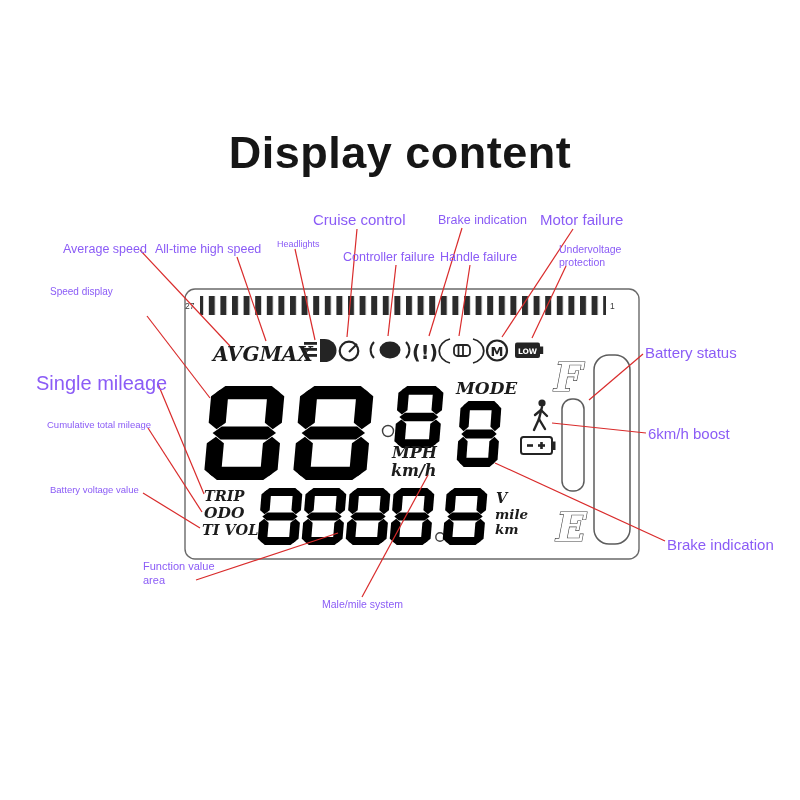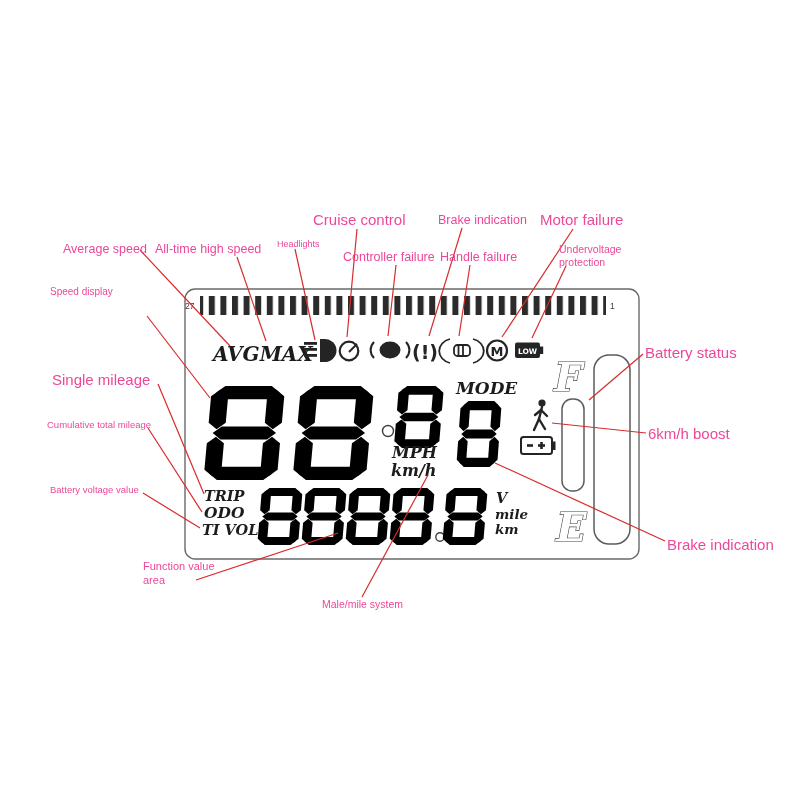--- a/index.html
+++ b/index.html
@@ -1,35 +1,36 @@
 <!DOCTYPE html>
 <html><head>
 <meta charset="utf-8">
 <style>
   * { margin:0; padding:0; box-sizing:border-box; }
   html,body { background:#ffffff; }
   body { font-family:"Liberation Sans", sans-serif; }
   .canvas { position:relative; width:800px; height:800px; background:#fff; overflow:hidden; }
   .title { position:absolute; left:0; top:127px; width:100%; text-align:center;
            font-size:45px; font-weight:600; color:#161616; letter-spacing:.5px; }
-  .callout { position:absolute; color:#ec4899; white-space:nowrap; line-height:1.25; }
+  .callout { position:absolute; color:#8b5cf6; white-space:nowrap; line-height:1.25; }
   svg.diagram { position:absolute; left:0; top:0; }
   .callout-line { stroke:#d92b2b; stroke-width:1.2; }
   .dot { fill:#ffffff; stroke:#3f3f3f; stroke-width:1.4; }
   .lcd-text { font-family:"DejaVu Serif", serif; font-weight:bold; font-style:italic; fill:#1c1c1c; }
   .fe-letter { font-family:"DejaVu Serif", serif; font-weight:bold; font-style:italic;
                fill:#ffffff; stroke:#3f3f3f; stroke-width:1.2px; paint-order:stroke; }
   .scale-num { font-family:"Liberation Sans", sans-serif; fill:#3a3a3a; }
   .gauge { fill:none; stroke:#5c5c5c; stroke-width:1.5; }
 </style>
 </head>
 <body>
 
 <div class="canvas">
 
+  <div class="title">Display content</div>
 
   <svg class="diagram" width="800" height="800" viewBox="0 0 800 800">
     <defs>
       <g id="d8">
         <polygon points="11,0 49,0 56,7 49,14 11,14 4,7"></polygon>
         <polygon points="53,4 60,11 60,39 53,46 46,39 46,11"></polygon>
         <polygon points="53,54 60,61 60,89 53,96 46,89 46,61"></polygon>
         <polygon points="11,86 49,86 56,93 49,100 11,100 4,93"></polygon>
         <polygon points="7,54 14,61 14,89 7,96 0,89 0,61"></polygon>
         <polygon points="7,4 14,11 14,39 7,46 0,39 0,11"></polygon>
@@ -175,21 +176,21 @@
   <div class="callout" style="left:343px;top:250px;font-size:12.5px">Controller failure</div>
   <div class="callout" style="left:440px;top:250px;font-size:12.5px">Handle failure</div>
 
   <div class="callout" style="left:559px;top:243px;font-size:10.5px;width:70px;white-space:normal">
     <div>Undervoltage</div>
     <div>protection</div>
   </div>
 
   <div class="callout" style="left:50px;top:286px;font-size:10px">Speed display</div>
   <div class="callout" style="left:645px;top:344px;font-size:15px">Battery status</div>
-  <div class="callout" style="left:52px;top:371px;font-size:15px">Single mileage</div>
+  <div class="callout" style="left:36px;top:371px;font-size:20px">Single mileage</div>
   <div class="callout" style="left:648px;top:425px;font-size:15px">6km/h boost</div>
   <div class="callout" style="left:47px;top:419px;font-size:9.5px">Cumulative total mileage</div>
   <div class="callout" style="left:50px;top:484px;font-size:9.5px">Battery voltage value</div>
   <div class="callout" style="left:667px;top:536px;font-size:15px">Brake indication</div>
 
   <div class="callout" style="left:143px;top:560px;font-size:11px;white-space:normal;width:80px">
     <div>Function value</div>
     <div>area</div>
   </div>
 

